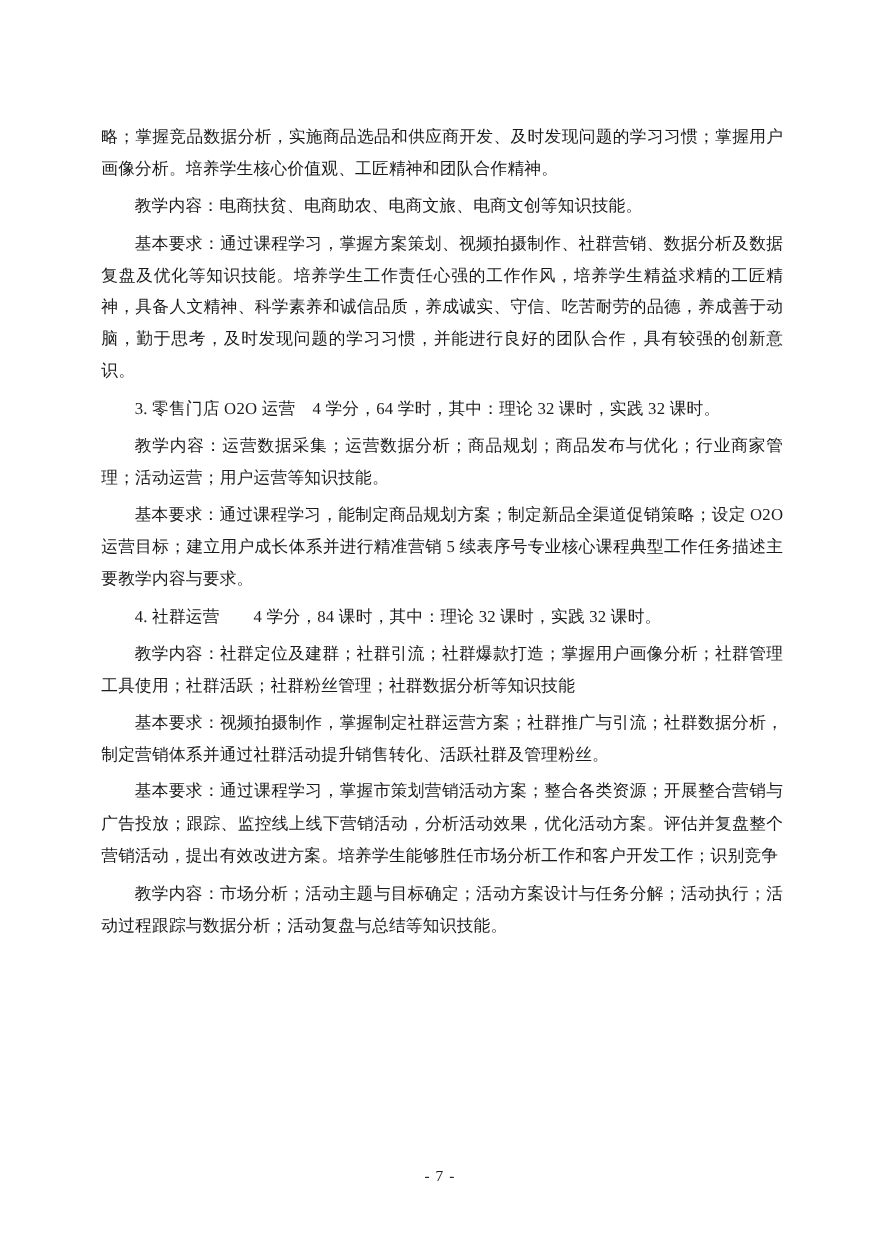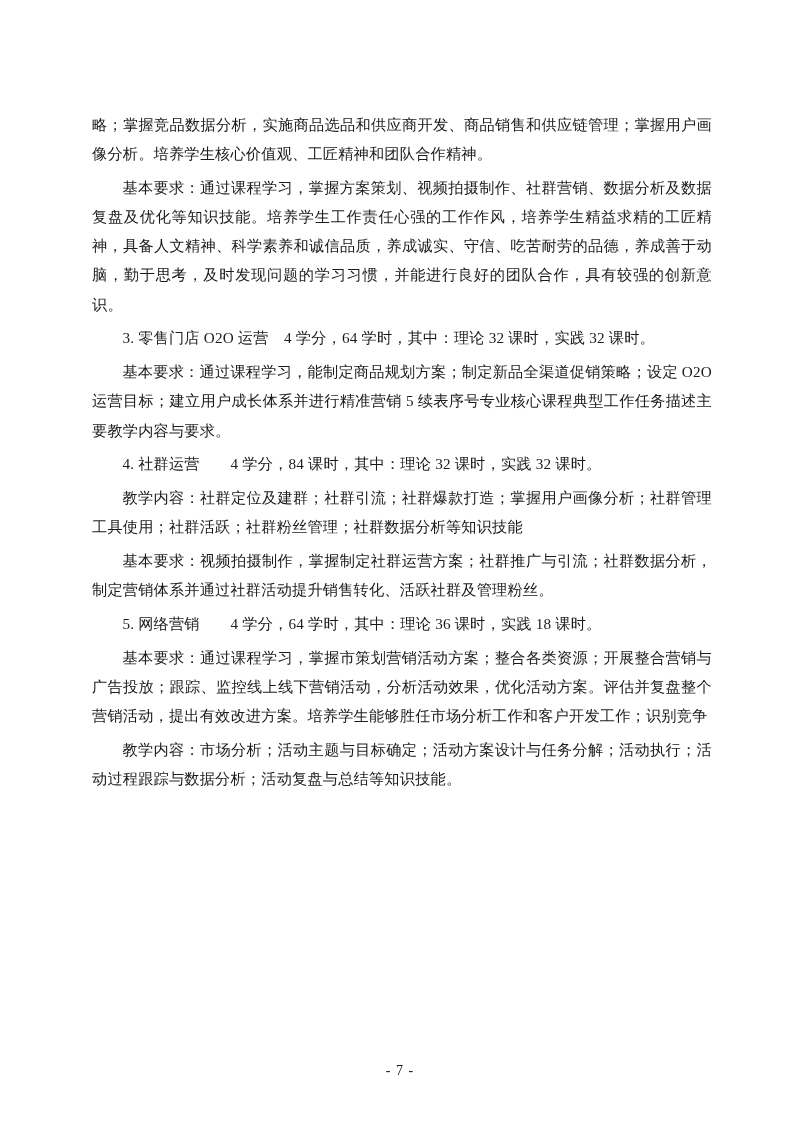--- a/index.html
+++ b/index.html
@@ -47,27 +47,28 @@
     color: #1a1a1a;
     letter-spacing: 1px;
   }
 </style>
 </head>
 <body>
 
 <div class="page">
   <div class="page-inner">
 
-    <p class="body-text">略；掌握竞品数据分析，实施商品选品和供应商开发、商品销售和供应链管理；掌握用户画像分析。培养学生核心价值观、工匠精神和团队合作精神。</p>
+    <p class="body-text">略；掌握竞品数据分析，实施商品选品和供应商开发、及时发现问题的学习习惯；掌握用户画像分析。培养学生核心价值观、工匠精神和团队合作精神。</p>
+    <p class="body-text indent">教学内容：电商扶贫、电商助农、电商文旅、电商文创等知识技能。</p>
     <p class="body-text indent">基本要求：通过课程学习，掌握方案策划、视频拍摄制作、社群营销、数据分析及数据复盘及优化等知识技能。培养学生工作责任心强的工作作风，培养学生精益求精的工匠精神，具备人文精神、科学素养和诚信品质，养成诚实、守信、吃苦耐劳的品德，养成善于动脑，勤于思考，及时发现问题的学习习惯，并能进行良好的团队合作，具有较强的创新意识。</p>
     <p class="body-text indent">3. 零售门店 O2O 运营　4 学分，64 学时，其中：理论 32 课时，实践 32 课时。</p>
+    <p class="body-text indent">教学内容：运营数据采集；运营数据分析；商品规划；商品发布与优化；行业商家管理；活动运营；用户运营等知识技能。</p>
     <p class="body-text indent">基本要求：通过课程学习，能制定商品规划方案；制定新品全渠道促销策略；设定 O2O 运营目标；建立用户成长体系并进行精准营销 5 续表序号专业核心课程典型工作任务描述主要教学内容与要求。</p>
     <p class="body-text indent">4. 社群运营　　4 学分，84 课时，其中：理论 32 课时，实践 32 课时。</p>
     <p class="body-text indent">教学内容：社群定位及建群；社群引流；社群爆款打造；掌握用户画像分析；社群管理工具使用；社群活跃；社群粉丝管理；社群数据分析等知识技能</p>
     <p class="body-text indent">基本要求：视频拍摄制作，掌握制定社群运营方案；社群推广与引流；社群数据分析，制定营销体系并通过社群活动提升销售转化、活跃社群及管理粉丝。</p>
-    <p class="body-text indent">5. 网络营销　　4 学分，64 学时，其中：理论 36 课时，实践 18 课时。</p>
     <p class="body-text indent">基本要求：通过课程学习，掌握市策划营销活动方案；整合各类资源；开展整合营销与广告投放；跟踪、监控线上线下营销活动，分析活动效果，优化活动方案。评估并复盘整个营销活动，提出有效改进方案。培养学生能够胜任市场分析工作和客户开发工作；识别竞争</p>
     <p class="body-text indent">教学内容：市场分析；活动主题与目标确定；活动方案设计与任务分解；活动执行；活动过程跟踪与数据分析；活动复盘与总结等知识技能。</p>
 
   </div>
 
   <div class="footer">- 7 -</div>
 </div>
 
 </body></html>

